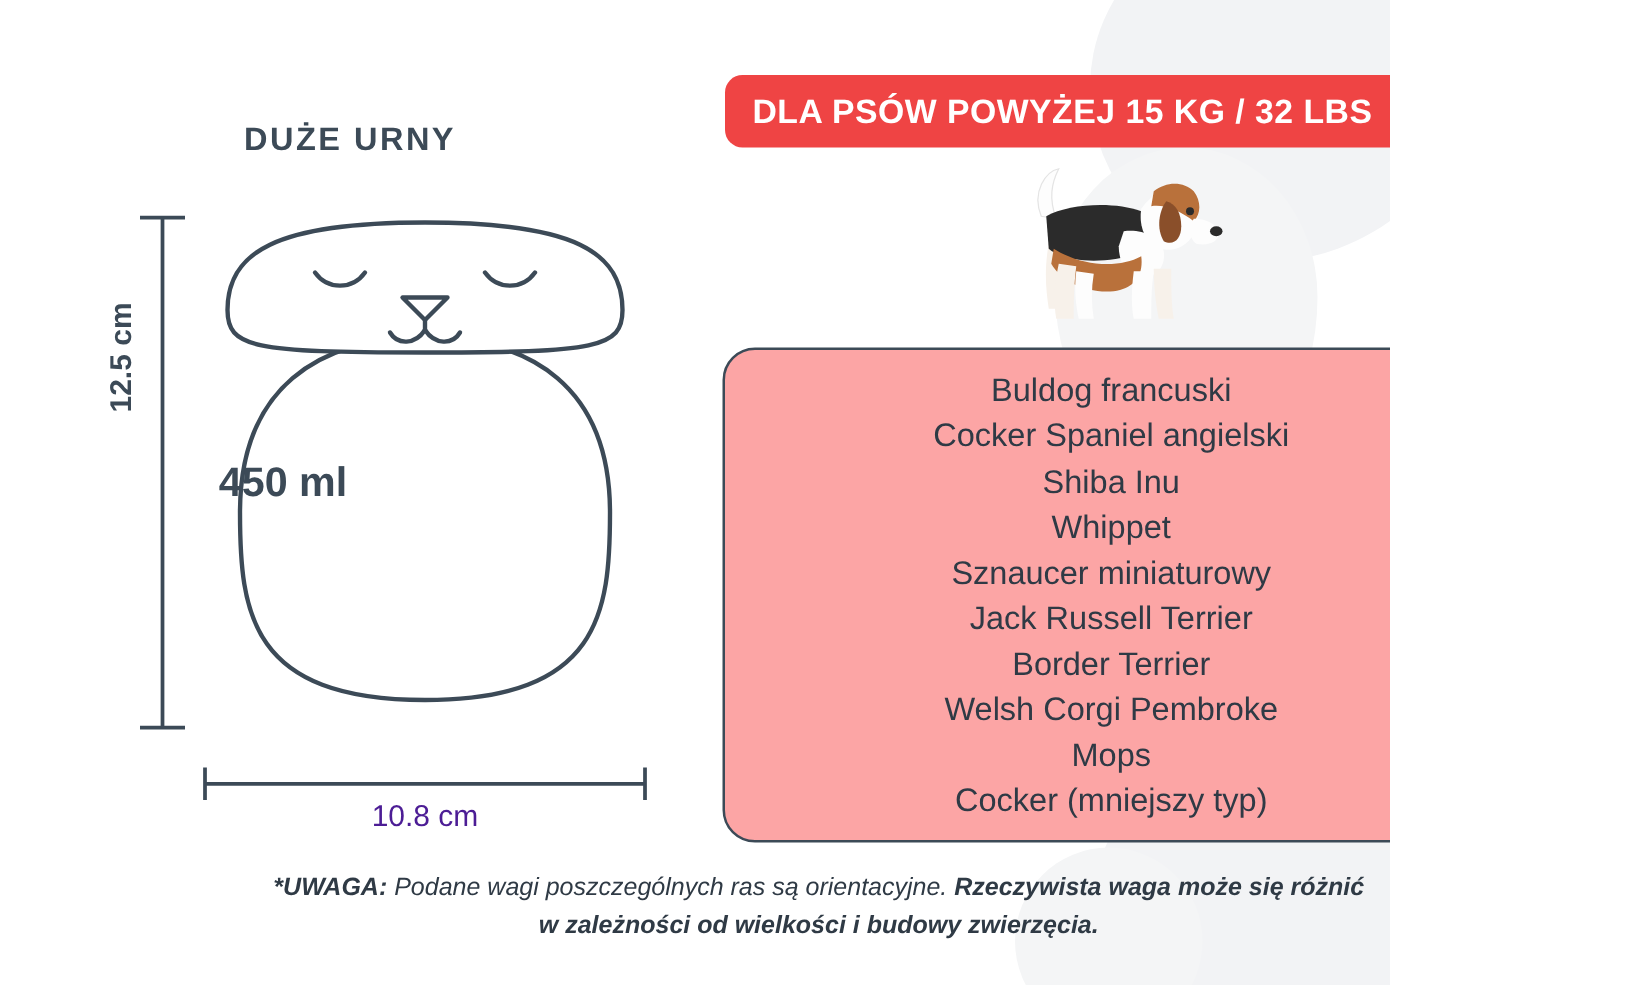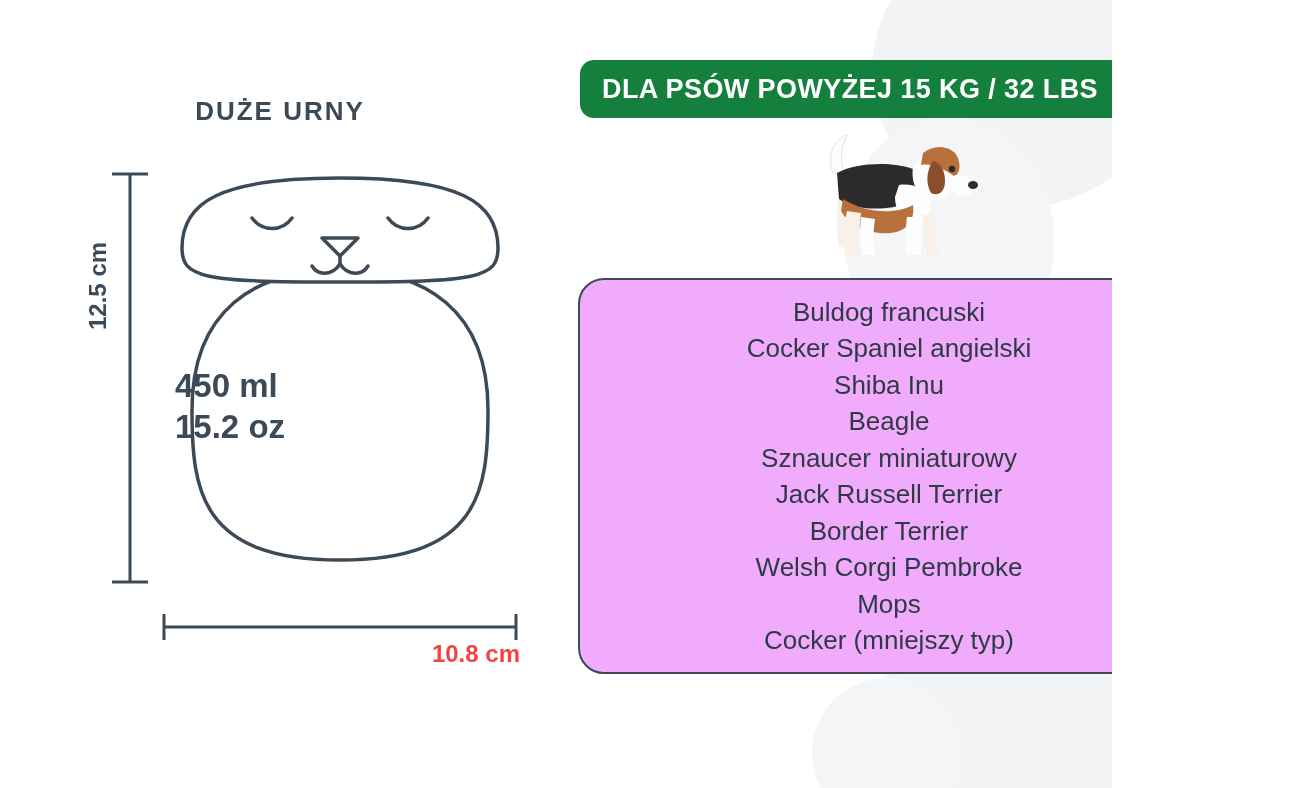--- a/index.html
+++ b/index.html
@@ -129,34 +129,34 @@
     left: 150px;
     top: 612px;
     width: 380px;
     height: 30px;
   }
   .dim-h-label {
     position: absolute;
     left: 160px;
     top: 640px;
     width: 360px;
-    text-align: right;
+    text-align: center;
     font-size: 24px;
-    font-weight: bold;
-    color: #ef4444;
+    font-weight: normal;
+    color: #4c1d95;
   }
 
   
   .header-pill {
     position: absolute;
     left: 580px;
     top: 60px;
     width: 618px;
     height: 58px;
-    background: #15803d;
+    background: #ef4444;
     border-radius: 14px;
     color: #ffffff;
     font-size: 27px;
     font-weight: bold;
     letter-spacing: 0.4px;
     display: flex;
     align-items: center;
     padding-left: 22px;
     box-sizing: border-box;
     z-index: 3;
@@ -170,21 +170,21 @@
     height: 145px;
     z-index: 3;
   }
 
   .breeds-box {
     position: absolute;
     left: 578px;
     top: 278px;
     width: 622px;
     height: 396px;
-    background: #f0abfc;
+    background: #fca5a5;
     border: 2px solid #3c4a57;
     border-radius: 26px;
     box-sizing: border-box;
     z-index: 2;
     display: flex;
     flex-direction: column;
     align-items: center;
     justify-content: center;
     padding: 8px 0;
   }
@@ -237,21 +237,20 @@
         <path d="M162 78 L198 78 L180 96 Z" stroke="#3c4a57" stroke-width="3.5" fill="none" stroke-linejoin="round"></path>
 
         <path d="M180 96 L180 104" stroke="#3c4a57" stroke-width="3.5" stroke-linecap="round"></path>
         <path d="M180 104 C172 116 158 116 152 106" stroke="#3c4a57" stroke-width="3.5" fill="none" stroke-linecap="round"></path>
         <path d="M180 104 C188 116 202 116 208 106" stroke="#3c4a57" stroke-width="3.5" fill="none" stroke-linecap="round"></path>
       </svg>
     </div>
 
     <div class="urn-volume">
       <span>450 ml</span>
-      <span>15.2 oz</span>
     </div>
 
     <div class="dim-v">
       <svg width="60" height="412" viewBox="0 0 60 412" xmlns="http://www.w3.org/2000/svg">
         <line x1="30" y1="2" x2="30" y2="410" stroke="#3c4a57" stroke-width="3"></line>
         <line x1="12" y1="2" x2="48" y2="2" stroke="#3c4a57" stroke-width="3"></line>
         <line x1="12" y1="410" x2="48" y2="410" stroke="#3c4a57" stroke-width="3"></line>
       </svg>
     </div>
     <div class="dim-v-label">12.5 cm</div>
@@ -298,23 +297,24 @@
       <ellipse cx="178" cy="60" rx="5" ry="4" fill="#2b2b2b"></ellipse>
 
       <circle cx="157" cy="44" r="3.2" fill="#2b2b2b"></circle>
     </svg>
   </div>
 
   <div class="breeds-box">
     <div class="breed-item">Buldog francuski</div>
     <div class="breed-item">Cocker Spaniel angielski</div>
     <div class="breed-item">Shiba Inu</div>
-    <div class="breed-item">Beagle</div>
+    <div class="breed-item">Whippet</div>
     <div class="breed-item">Sznaucer miniaturowy</div>
     <div class="breed-item">Jack Russell Terrier</div>
     <div class="breed-item">Border Terrier</div>
     <div class="breed-item">Welsh Corgi Pembroke</div>
     <div class="breed-item">Mops</div>
     <div class="breed-item">Cocker (mniejszy typ)</div>
   </div>
 
+  <div class="note"><b>*UWAGA:</b><span> Podane wagi poszczególnych ras są orientacyjne. </span><b>Rzeczywista waga może się różnić w zależności od wielkości i budowy zwierzęcia.</b></div>
 
 </div>
 
 </body></html>

